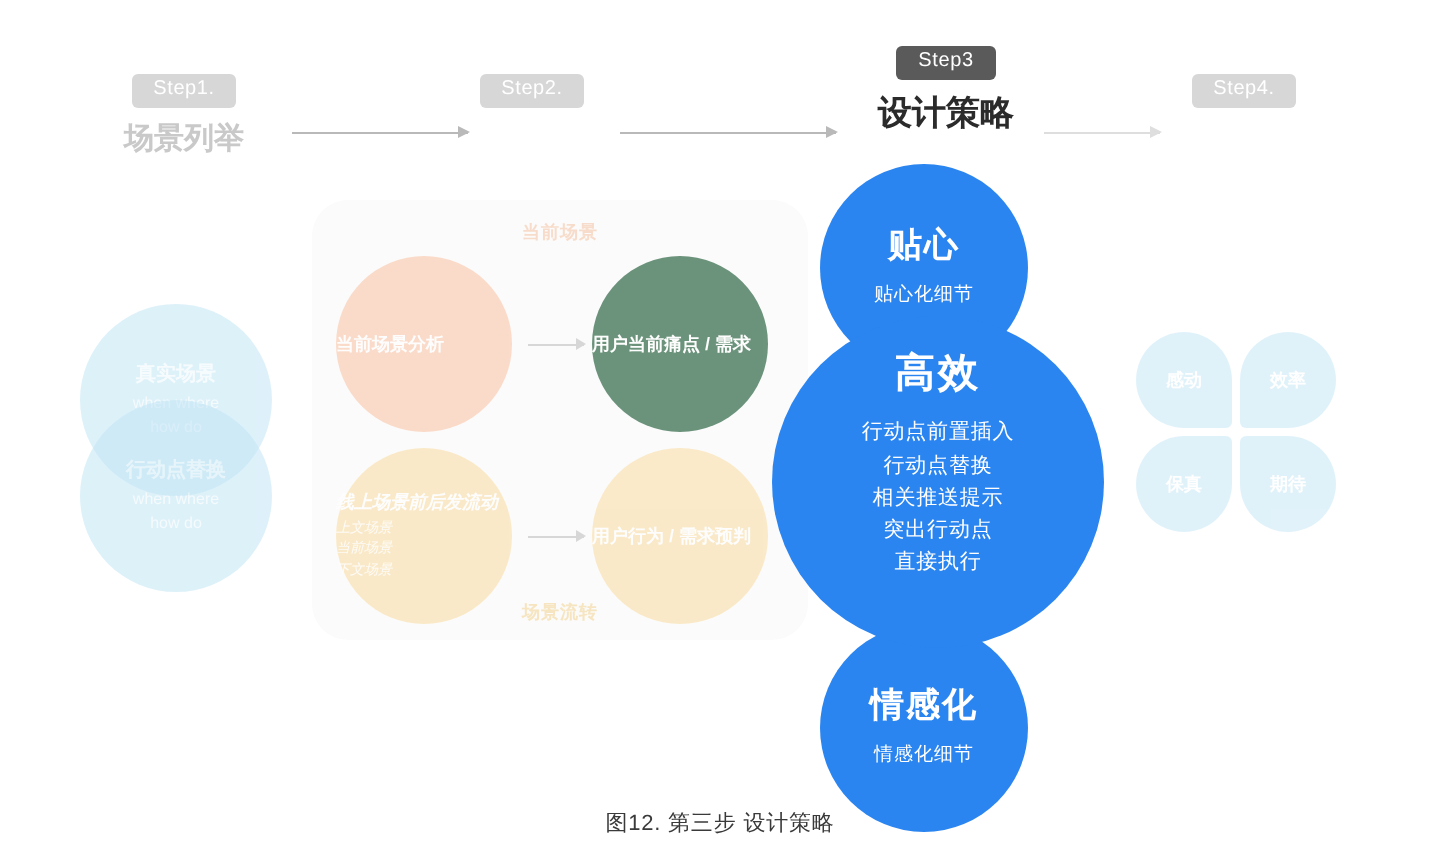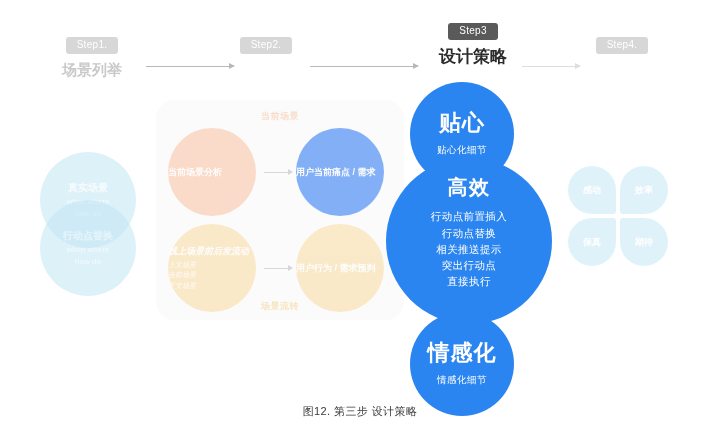--- a/index.html
+++ b/index.html
@@ -110,21 +110,21 @@
     border-radius: 50%;
     display: flex; flex-direction: column;
     align-items: flex-start; justify-content: center;
     text-align: center;
     opacity: .62;
   }
   .mcircle .mc-title { font-size: 9px; font-weight: 700; color: #ffffff; line-height: 1.35; }
   .mcircle .mc-sub { font-size: 7px; color: #ffffff; line-height: 1.5; margin-top: 3px; opacity: .9; }
 
   .m-o1 { left: 12px;  top: 28px;  background: #fac8ab; }
-  .m-o2 { left: 140px; top: 28px;  background: #3b82f6; }
+  .m-o2 { left: 140px; top: 28px;  background: #14532d; }
   .m-y1 { left: 12px;  top: 124px; background: #fadfa9; font-style: italic; }
   .m-y2 { left: 140px; top: 124px; background: #fadfa9; }
 
   .m-arrow { position: absolute; height: 1px; background: #cfcfcf; width: 28px; opacity:.8; }
   .m-arrow::after {
     content:""; position:absolute; right:-1px; top:-3px;
     width:0;height:0;border-left:5px solid #cfcfcf;
     border-top:3px solid transparent;border-bottom:3px solid transparent;
   }
   .m-a1 { left: 108px; top: 72px; }
@@ -141,21 +141,21 @@
     text-align: center;
     color: #ffffff;
   }
   .b-top { left: 24px; top: 0;   width: 104px; height: 104px; background:#2b85f0; }
   .b-mid { left: 0;    top: 76px; width: 166px; height: 166px; background:#2b85f0; }
   .b-bot { left: 24px; top: 230px; width: 104px; height: 104px; background:#2b85f0; }
   .b-top { z-index: 1; }
   .b-bot { z-index: 1; }
   .b-mid { z-index: 2; }
 
-  .b-title-sm { font-size: 22px; font-weight: 700; line-height: 1.1; letter-spacing: 1px; }
+  .b-title-sm { font-size: 17px; font-weight: 700; line-height: 1.1; letter-spacing: 1px; }
   .b-sub-sm   { font-size: 9.5px; line-height: 1.3; margin-top: 9px; letter-spacing: .5px; }
   .b-title-lg { font-size: 20px; font-weight: 700; line-height: 1.1; letter-spacing: 1.5px; }
   .b-list { margin-top: 10px; }
   .b-list li {
     list-style: none;
     font-size: 10.5px;
     line-height: 1.55;
     letter-spacing: .4px;
   }
   .b-list { padding: 0; margin-left: 0; margin-right: 0; }

